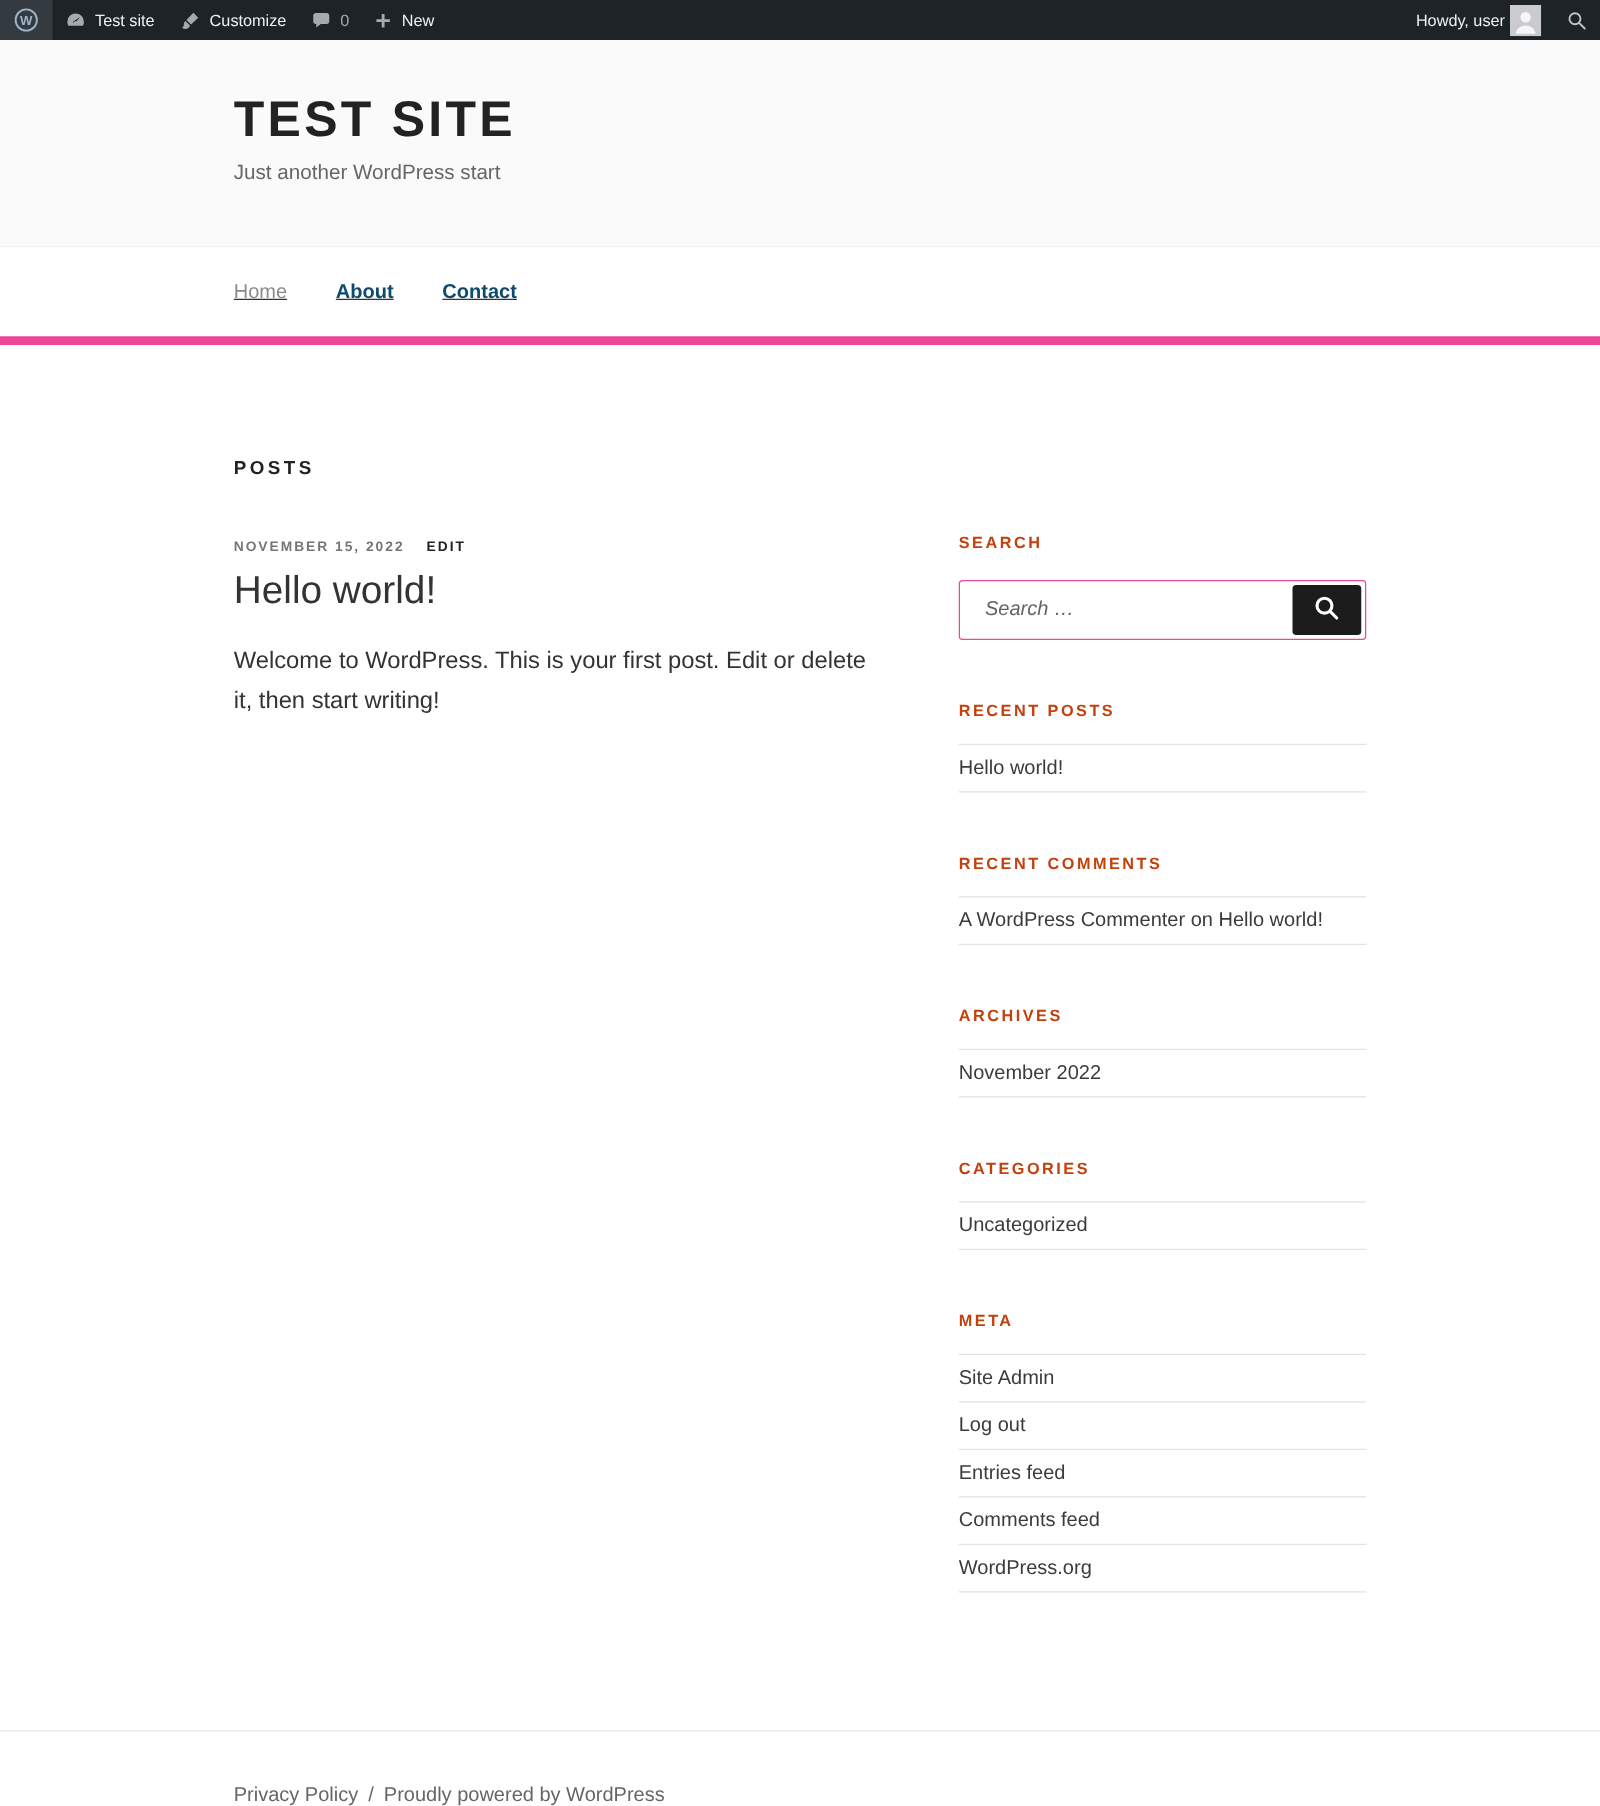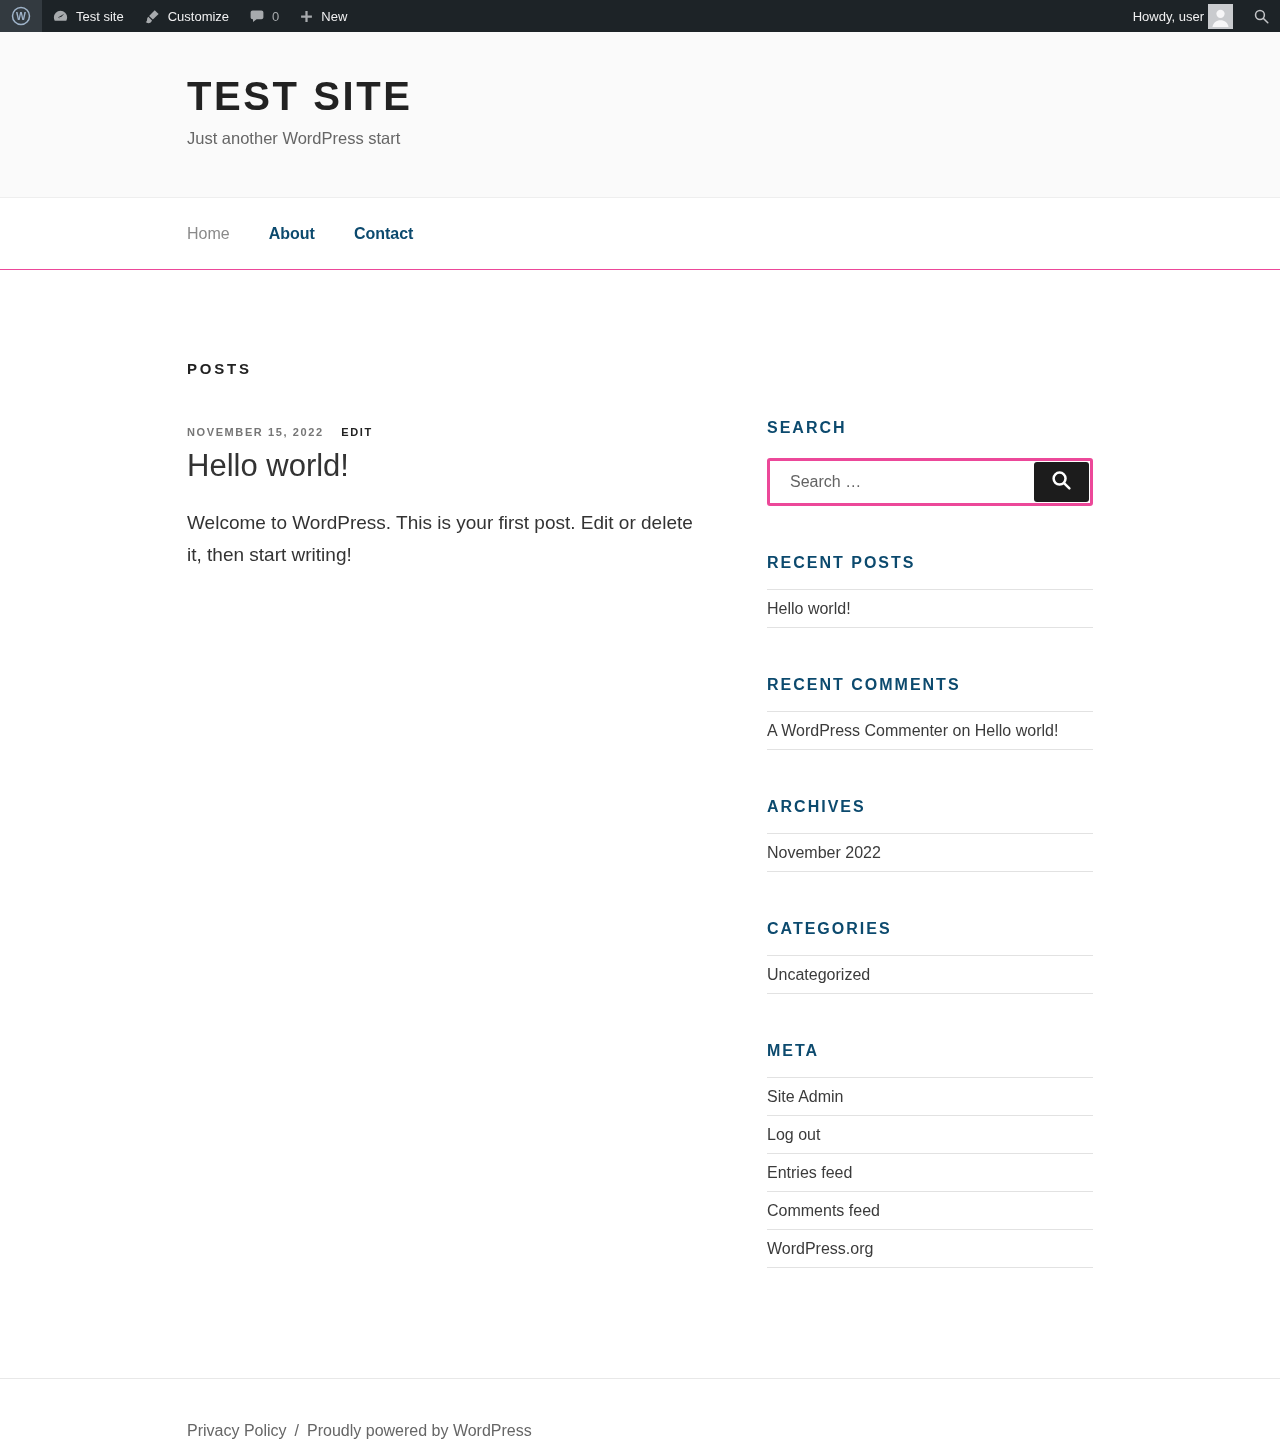--- a/index.html
+++ b/index.html
@@ -55,21 +55,21 @@
   }
   .site-title a { color: #222; }
   .site-description {
     margin: 11px 0 0;
     font-size: 16.5px;
     line-height: 22px;
     color: #666;
   }
 
   
-  .main-nav { background: #fff; border-bottom: 1px solid #ec4899; }
+  .main-nav { background: #fff; border-bottom: 7px solid #ec4899; text-decoration: underline; }
   .main-nav .container { display: flex; }
   .nav-link {
     display: inline-block;
     padding: 26px 0;
     margin-right: 39px;
     font-size: 16px;
     font-weight: 700;
     line-height: 19px;
     color: #0c4a6e;
   }
@@ -104,38 +104,39 @@
     margin: 21px 0 0;
     font-size: 19px;
     line-height: 1.7;
     color: #333;
   }
 
   
   .widget { margin-bottom: 49px; }
   .widget-title {
     margin: 0 0 18px;
-    font-size: 16px;
+    font-size: 13px;
     font-weight: 800;
     letter-spacing: 2px;
-    color: #0c4a6e;
+    color: #c2410c;
     line-height: 16px;
   }
   .widget.search-widget .widget-title { margin-bottom: 22px; }
   .search-form { position: relative; }
   .search-input {
     width: 100%;
     height: 48px;
-    border: 3px solid #ec4899;
+    border: 1px solid #ec4899;
     border-radius: 3px;
     background: #fff;
     padding: 0 70px 0 20px;
     font-family: "Liberation Sans", sans-serif;
     font-size: 16px;
     color: #444;
+    font-style: italic;
   }
   .search-input::placeholder { color: #636363; opacity: 1; }
   .search-submit {
     position: absolute;
     top: 4px; right: 4px;
     width: 55px; height: 40px;
     background: #1c1c1c;
     border: none;
     border-radius: 3px;
     display: flex;

